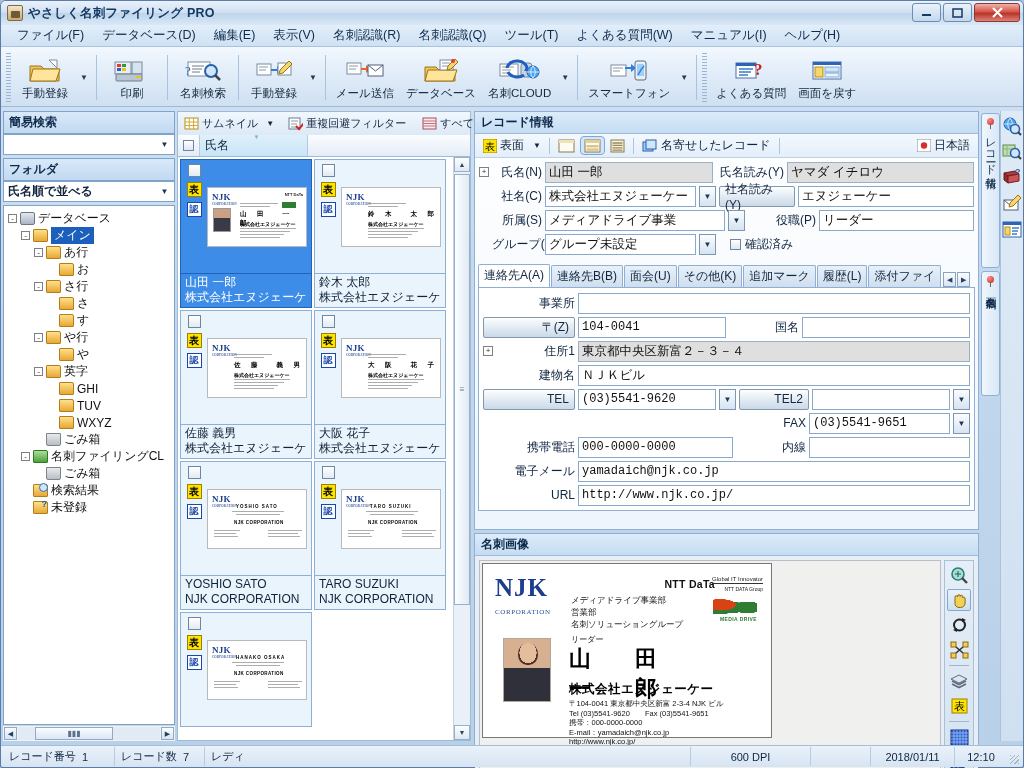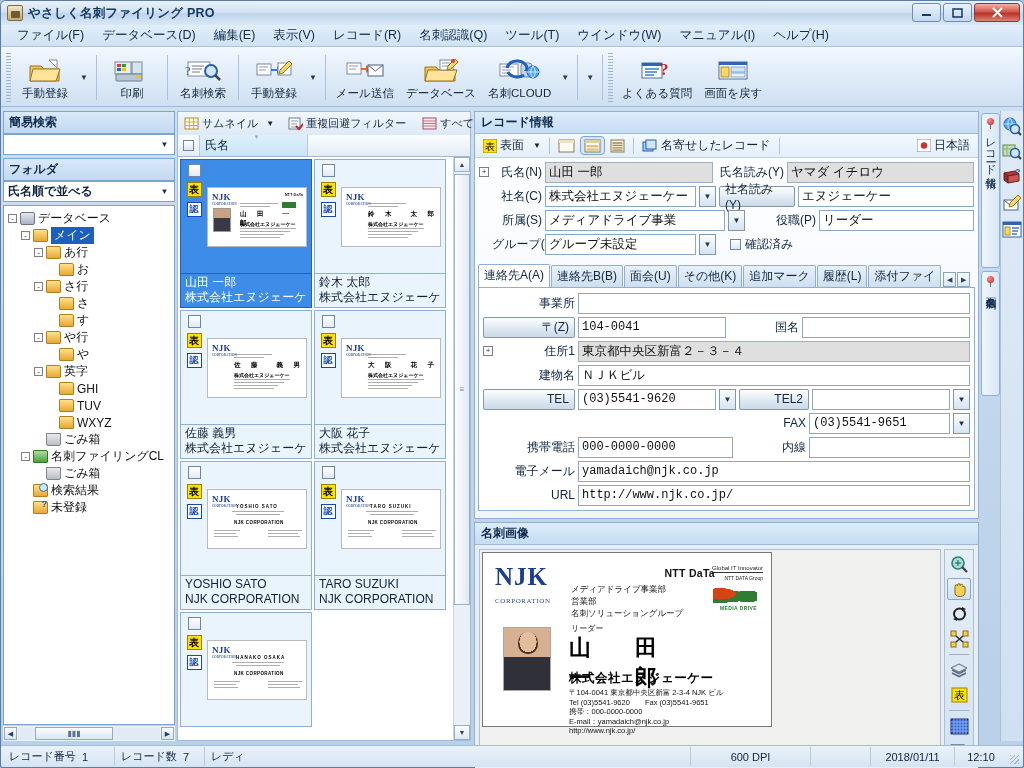--- a/index.html
+++ b/index.html
@@ -170,21 +170,21 @@
     display:flex;align-items:center;justify-content:flex-end;padding:0 5px;font-size:12px;color:#132740;}
   .chk-row{display:flex;align-items:center;gap:4px;font-size:12px;color:#0f2540;}
 
   .tabs{display:flex;align-items:flex-end;padding:3px 3px 0 3px;gap:1px;}
   .tab{border:1px solid #8fb0d4;border-bottom:none;border-radius:2px 2px 0 0;padding:2px 5px;
     font-size:12px;color:#10263f;background:linear-gradient(180deg,#e8f1fa,#cfdeee);white-space:nowrap;}
   .tab.on{background:#fff;padding-bottom:3px;font-weight:normal;}
   .tab-nav{display:flex;gap:1px;margin-left:1px;}
   .tab-nav div{width:13px;height:15px;border:1px solid #8aa3be;background:linear-gradient(180deg,#fbfdff,#d8e5f2);
     font-size:7px;display:flex;align-items:center;justify-content:center;color:#264563;}
-  .tabbody{border:1px solid #8fb0d4;background:#fff;margin:0 3px 7px 3px;padding:4px 4px 2px 4px;flex:1;}
+  .tabbody{border:1px solid #8fb0d4;background:#fff;margin:0 3px 18px 3px;padding:4px 4px 2px 4px;flex:1;}
 
   
   .imgbox{flex:1;display:flex;padding:4px;gap:3px;background:#e8eef5;}
   .imgcanvas{flex:1;background:#f0f0ee;border:1px solid #b6bfc9;display:flex;align-items:flex-start;}
   .bigcard{width:290px;height:175px;background:#fff;border:1px solid #777;margin:2px;position:relative;}
   .bigcard .bnjk{position:absolute;left:12px;top:12px;font-family:"Liberation Serif",serif;
     font-size:25px;color:#1b3e8e;font-weight:bold;letter-spacing:1px;line-height:24px;}
   .bigcard .bnjk small{display:block;font-size:7px;letter-spacing:.6px;color:#2c4f9c;font-weight:normal;}
   .bigcard .ntt{position:absolute;right:56px;top:14px;font-size:10.5px;font-weight:bold;color:#111;letter-spacing:.3px;}
   .bigcard .ntt2{position:absolute;right:8px;top:11px;font-size:6px;color:#222;text-align:right;line-height:8px;}
@@ -261,24 +261,24 @@
           </svg>
       </div>
     </div>
   </div>
 
   <div class="menubar">
     <div class="menu-item">ファイル(F)</div>
     <div class="menu-item">データベース(D)</div>
     <div class="menu-item">編集(E)</div>
     <div class="menu-item">表示(V)</div>
-    <div class="menu-item">レコード(R)</div>
+    <div class="menu-item">名刺認識(R)</div>
     <div class="menu-item">名刺認識(Q)</div>
     <div class="menu-item">ツール(T)</div>
-    <div class="menu-item">ウインドウ(W)</div>
+    <div class="menu-item">よくある質問(W)</div>
     <div class="menu-item">マニュアル(I)</div>
     <div class="menu-item">ヘルプ(H)</div>
   </div>
 
   <div class="toolbar">
     <div class="grip"></div>
 
     <div class="tb-btn">
       <div class="tb-ico">
         <svg width="34" height="26" viewBox="0 0 34 26">
@@ -376,20 +376,33 @@
           <path d="M25 17 a10 8 0 0 1 -16 -3" fill="none" stroke="#1f5fc0" stroke-width="3"></path>
           <circle cx="34" cy="14" r="6" fill="#4aa3e8" stroke="#1f5fc0"></circle>
           <path d="M28 14 h12 M34 8 a9 9 0 0 1 0 12 M34 8 a9 9 0 0 0 0 12" fill="none" stroke="#d8ecfb"></path>
         </svg>
       </div>
       <div class="tb-lab">名刺CLOUD</div>
     </div>
     <div class="tb-arrow">▼</div>
     <div class="tb-sep"></div>
 
+    <div class="tb-btn">
+      <div class="tb-ico">
+        <svg width="38" height="26" viewBox="0 0 38 26">
+          <rect x="1" y="7" width="15" height="11" fill="#fff" stroke="#7b8a9b"></rect>
+          <path d="M3 10h10M3 13h7" stroke="#8b98a8"></path>
+          <path d="M15 9 h6 l0-3 5 4 -5 4 0-3 -6 0z" fill="#2f7de0"></path>
+          <rect x="25" y="3" width="11" height="19" rx="2" fill="#e7eef6" stroke="#5b6b7d"></rect>
+          <rect x="27" y="6" width="7" height="12" fill="#9fd0f5"></rect>
+          <path d="M28 17 q3-6 6-9" stroke="#2f7de0" stroke-width="1.5" fill="none"></path>
+        </svg>
+      </div>
+      <div class="tb-lab">スマートフォン</div>
+    </div>
     <div class="tb-arrow">▼</div>
     <div class="tb-sep"></div>
     <div class="grip"></div>
 
     <div class="tb-btn">
       <div class="tb-ico">
         <svg width="36" height="26" viewBox="0 0 36 26">
           <rect x="3" y="5" width="20" height="15" fill="#fff" stroke="#4a6ea8"></rect>
           <rect x="3" y="5" width="20" height="3" fill="#2f63b4"></rect>
           <path d="M6 11h14M6 14h12M6 17h9" stroke="#3a7ec4" stroke-width="1.4"></path>

